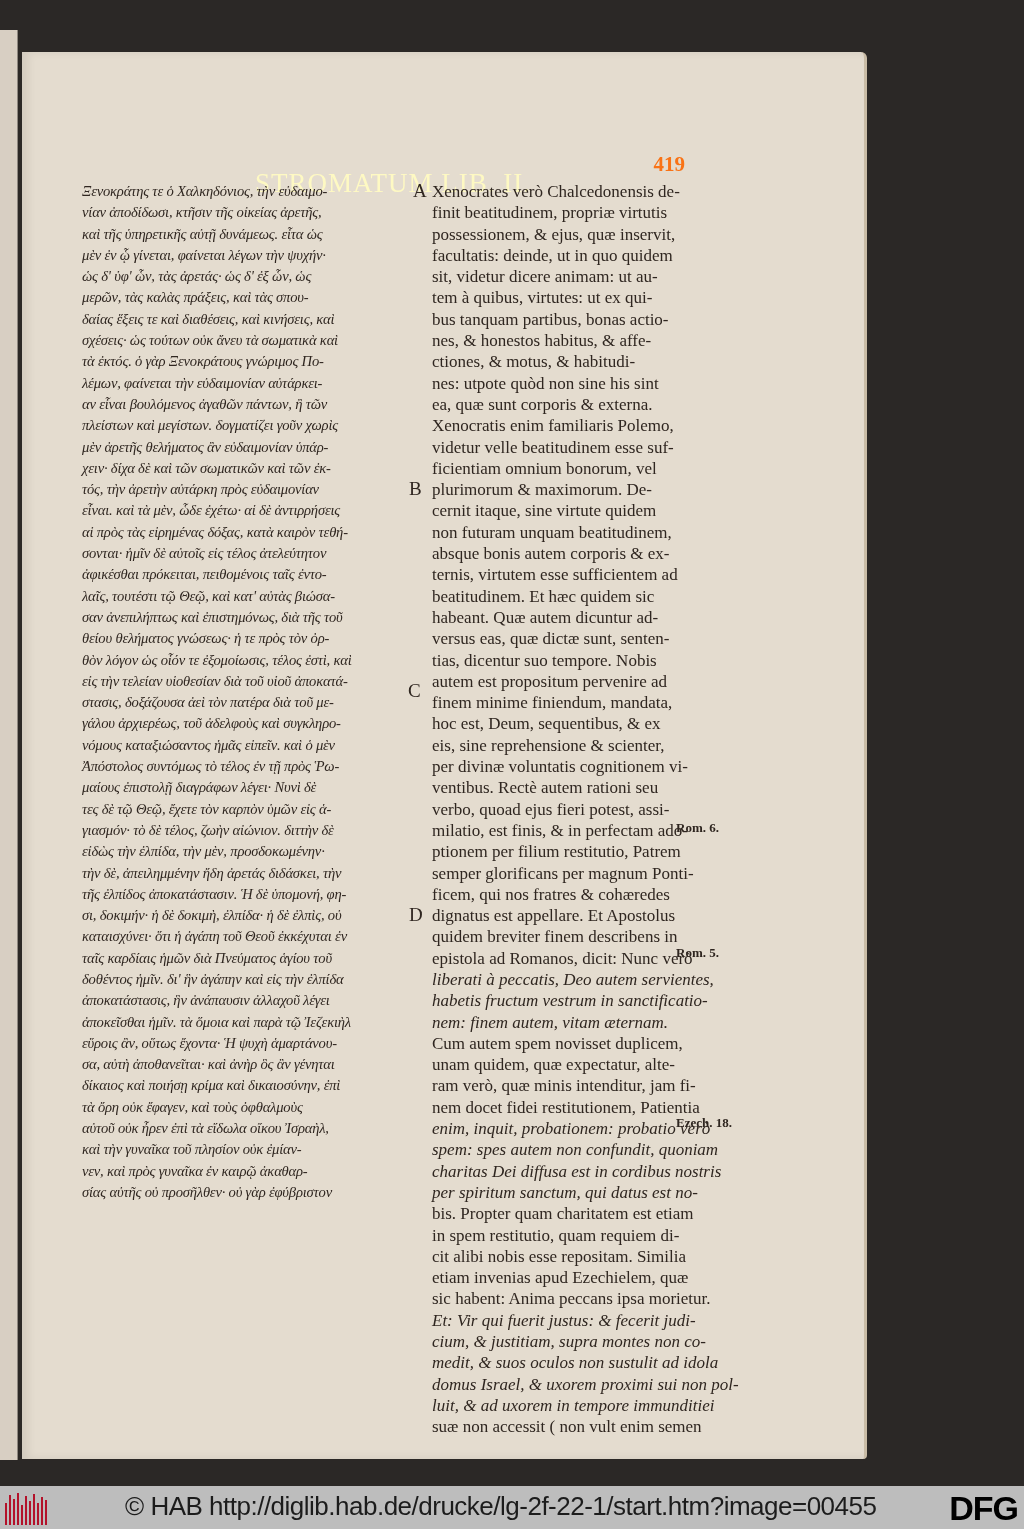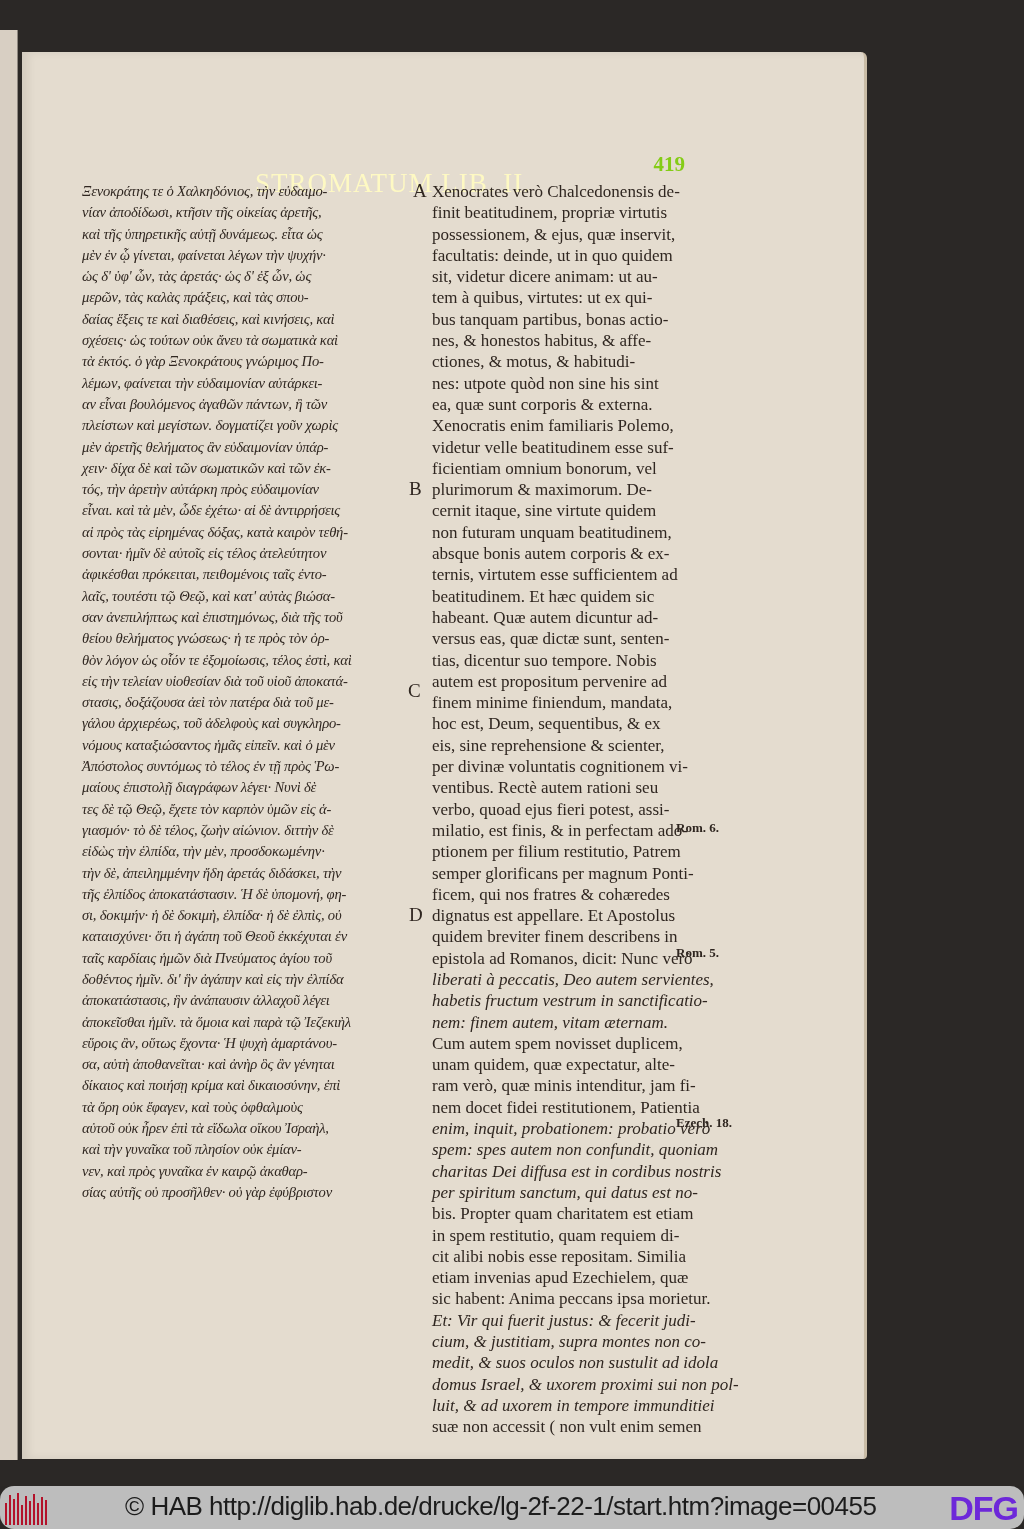--- a/index.html
+++ b/index.html
@@ -14,35 +14,35 @@
     position:absolute; left:22px; top:52px; width:842px; height:1407px;
     background:#e4dccf;
     border-right:3px solid #c9bca6;
     border-radius:0 6px 4px 0;
     box-shadow: inset 6px 0 8px rgba(0,0,0,0.08);
   }
   .running-head {
     position:absolute; top:150px; left:255px; width:430px; height:30px;
   }
   .rh-title { position:absolute; left:0; top:0; font-family:"Liberation Serif", serif; font-size:27px; letter-spacing:1px; color:#fef9c3;margin-top:18px; }
-  .rh-page { position:absolute; right:0; top:2px; font-family:"Liberation Serif", serif; font-size:21px; color:#84cc16; font-weight:bold; }
+  .rh-page { position:absolute; right:0; top:2px; font-family:"Liberation Serif", serif; font-size:21px; color:#f97316; font-weight:bold; }
   .col { position:absolute; color:#2f2620; font-size:15.6px; line-height:21.3px; white-space:nowrap; }
   .col-greek { left:82px; top:181px; width:330px; font-family:Liberation Serif, serif; font-style:italic; font-size:14.6px; letter-spacing:-0.2px; }
   .col-latin { left:432px; top:181px; width:250px; font-family:"Liberation Serif", serif; font-size:17px; }
   .line { display:block; height:21.3px; overflow:visible; }
   .it { font-style:italic; }
   .marker { position:absolute; font-family:"Liberation Serif", serif; font-size:19px; color:#2f2620; }
   .side-ref { position:absolute; font-family:"Liberation Serif", serif; font-size:13px; font-weight:bold; color:#2f2620; }
   .footer {
-    position:absolute; left:0; top:1486px; width:1024px; height:43px; background:#bdbdbd;border-radius:14px;
+    position:absolute; left:0; top:1486px; width:1024px; height:43px; background:#bdbdbd;
   }
   .hab-logo { position:absolute; left:5px; top:7px; width:42px; height:32px; display:flex; gap:2px; align-items:flex-end; }
   .hab-logo span { display:block; width:2px; background:#b3122a; }
   .footer-text { position:absolute; left:125px; top:5px; font-family:"Liberation Sans", sans-serif; font-size:26px; color:#1c1c1c; letter-spacing:-0.5px; }
-  .dfg-logo { position:absolute; right:6px; top:3px; font-family:"Liberation Sans", sans-serif; font-weight:bold; font-size:34px; color:#6d28d9; letter-spacing:-1px; }
+  .dfg-logo { position:absolute; right:6px; top:3px; font-family:"Liberation Sans", sans-serif; font-weight:bold; font-size:34px; color:#000000; letter-spacing:-1px; }
 </style>
 </head>
 <body>
 
 <div class="backdrop"></div>
 <div class="left-leaf"></div>
 
 <div class="page"></div>
 
 <div class="running-head">

